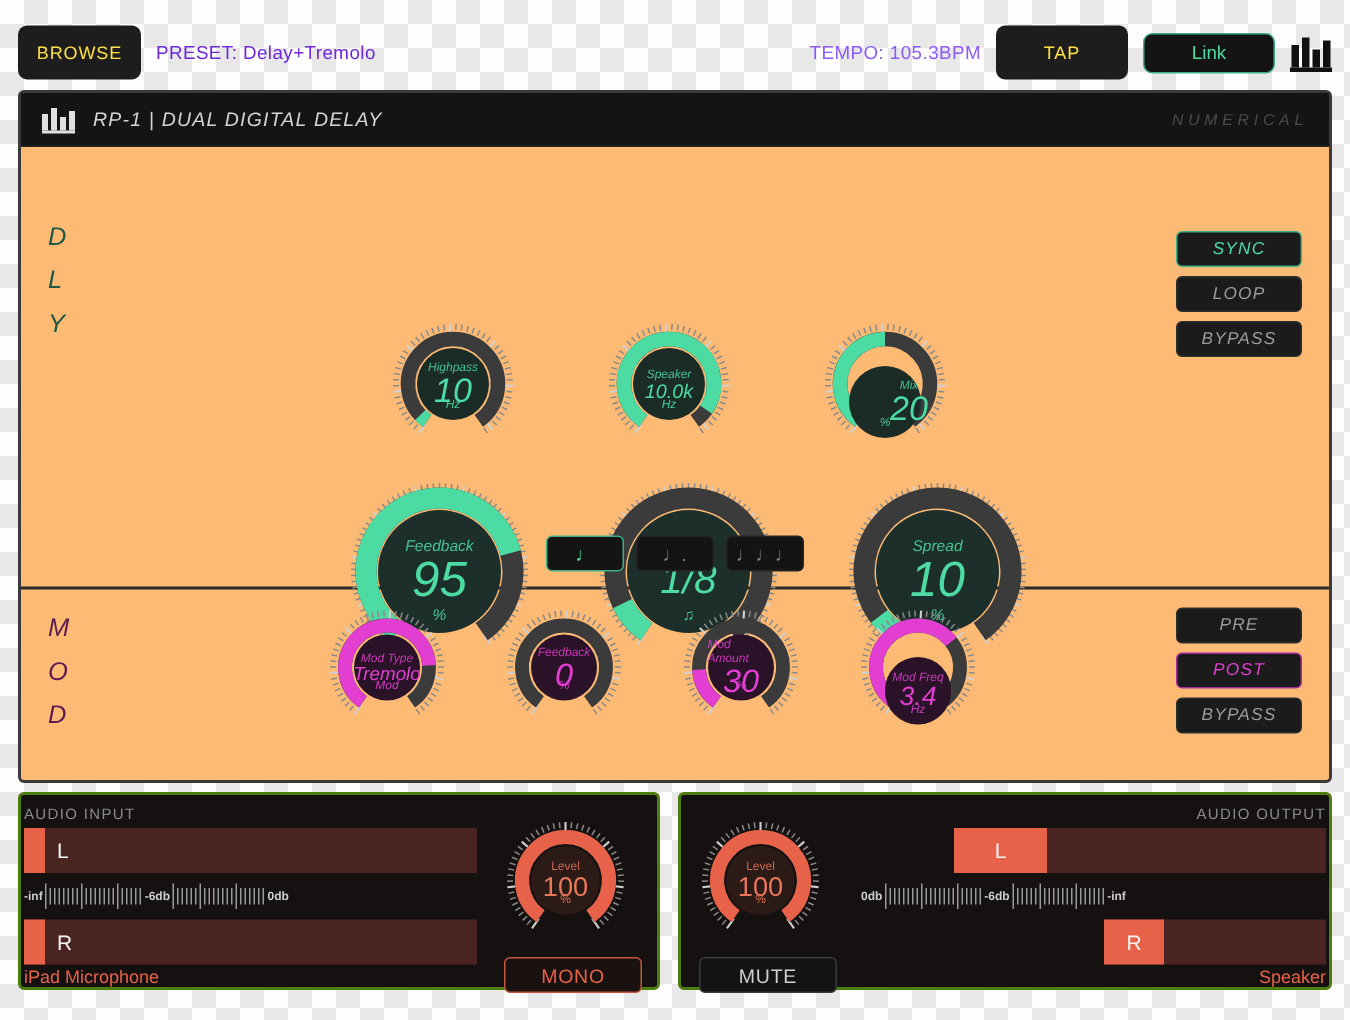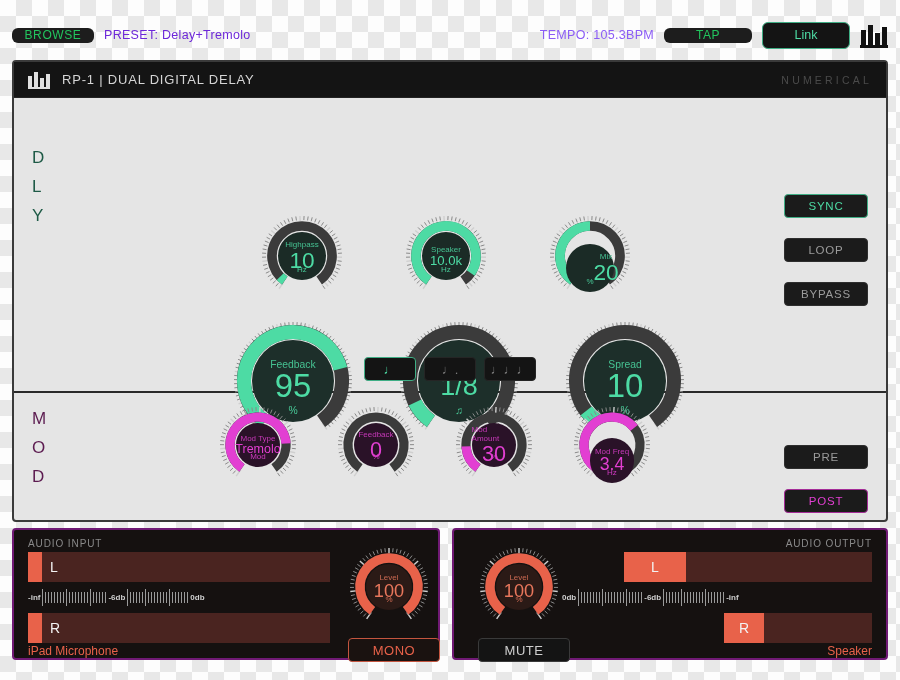--- a/index.html
+++ b/index.html
@@ -20,22 +20,22 @@
     background-position: 0 0, 16px 16px;
     background-color: #fdfdfd;
   }
 
   
   .topbar {
     position: absolute; left: 0; top: 15px; width: 900px; height: 40px;
     display: flex; align-items: center; gap: 10px; padding: 0 12px;
   }
   .btn-dark {
-    background: #1d1d1d; color: #22c55e;
-    border-radius: 6px; height: 15px;
+    background: #1d1d1d; color: #fde047;
+    border-radius: 6px; height: 36px;
     display: flex; align-items: center; justify-content: center;
     font-size: 12px; letter-spacing: .6px;
   }
   .browse-btn { width: 82px; }
   .preset-label {
     color: #6d28d9; font-size: 12.5px; letter-spacing: .3px;
     white-space: nowrap;
   }
   .tempo-label {
     color: #8b5cf6; font-size: 12.5px; letter-spacing: .3px;
@@ -50,21 +50,21 @@
   }
   .logo-top {
     width: 28px; height: 28px;
     display: flex; align-items: flex-end; justify-content: center;
   }
 
   
   .plugin {
     position: absolute; left: 12px; top: 60px;
     width: 876px; height: 462px;
-    background: #e5e5e5; border: 2px solid #3a3a3a; border-radius: 4px;
+    background: #fdba74; border: 2px solid #3a3a3a; border-radius: 4px; font-style: italic;
   }
   .plugin-head {
     height: 36px; display: flex; align-items: center;
     padding: 0 14px; border-bottom: 1px solid #232323;
     background: #141414;
   }
   .plugin-logo { width: 24px; height: 20px; margin-right: 10px;
     display: flex; align-items: flex-end; }
   .plugin-title { color: #d5d5d5; font-size: 13px; letter-spacing: .8px; }
   .brand { margin-left: auto; color: #4a4a4a; font-size: 10.5px; letter-spacing: 3.2px; }
@@ -95,21 +95,21 @@
   .knob-value { line-height: 1; }
   .knob-unit {
     position: absolute; bottom: 6px; left: 0; right: 0;
     text-align: center; font-size: 9px; opacity: .9;
   }
   .k-green .knob-name, .k-green .knob-value, .k-green .knob-unit { color: #4ddba4; }
   .k-pink  .knob-name, .k-pink  .knob-value, .k-pink  .knob-unit { color: #e23fd2; }
 
   
   .side-buttons {
-    position: absolute; right: 18px; display: flex; flex-direction: column; gap: 20px; margin-top: 40px;
+    position: absolute; right: 18px; display: flex; flex-direction: column; gap: 6px;
   }
   .sbtn {
     width: 84px; height: 24px; border-radius: 4px;
     background: #1b1b1b; border: 1px solid #2e2e2e;
     color: #9b9b9b; font-size: 11.5px; letter-spacing: .8px;
     display: flex; align-items: center; justify-content: center;
   }
   .sbtn.on-green { color: #4ddba4; border-color: #3fae85; }
   .sbtn.on-pink { color: #e23fd2; border-color: #a52c98; }
 
@@ -122,22 +122,22 @@
     width: 52px; height: 24px; border-radius: 4px;
     background: #141414; border: 1px solid #252525;
     color: #7c7c7c; font-size: 13px;
     display: flex; align-items: center; justify-content: center;
   }
   .note-btn.active { border-color: #3fae85; color: #4ddba4; }
 
   
   .io-panel {
     position: absolute; top: 528px; height: 132px;
-    background: #151110; border: 2px solid #701a75; border-radius: 4px;
-    padding: 8px 14px;
+    background: #151110; border: 2px solid #4d7c0f; border-radius: 4px;
+    padding: 8px 2px;
   }
   .io-in  { left: 12px;  width: 428px; }
   .io-out { left: 452px; width: 436px; }
   .io-inner { position: relative; width: 100%; height: 100%; }
   .io-title { color: #8a8a8a; font-size: 10px; letter-spacing: .9px; position: absolute; top: 0; }
   .io-in .io-title { left: 0; }
   .io-out .io-title { right: 0; }
 
   .meter-bar {
     position: absolute; height: 30px;

